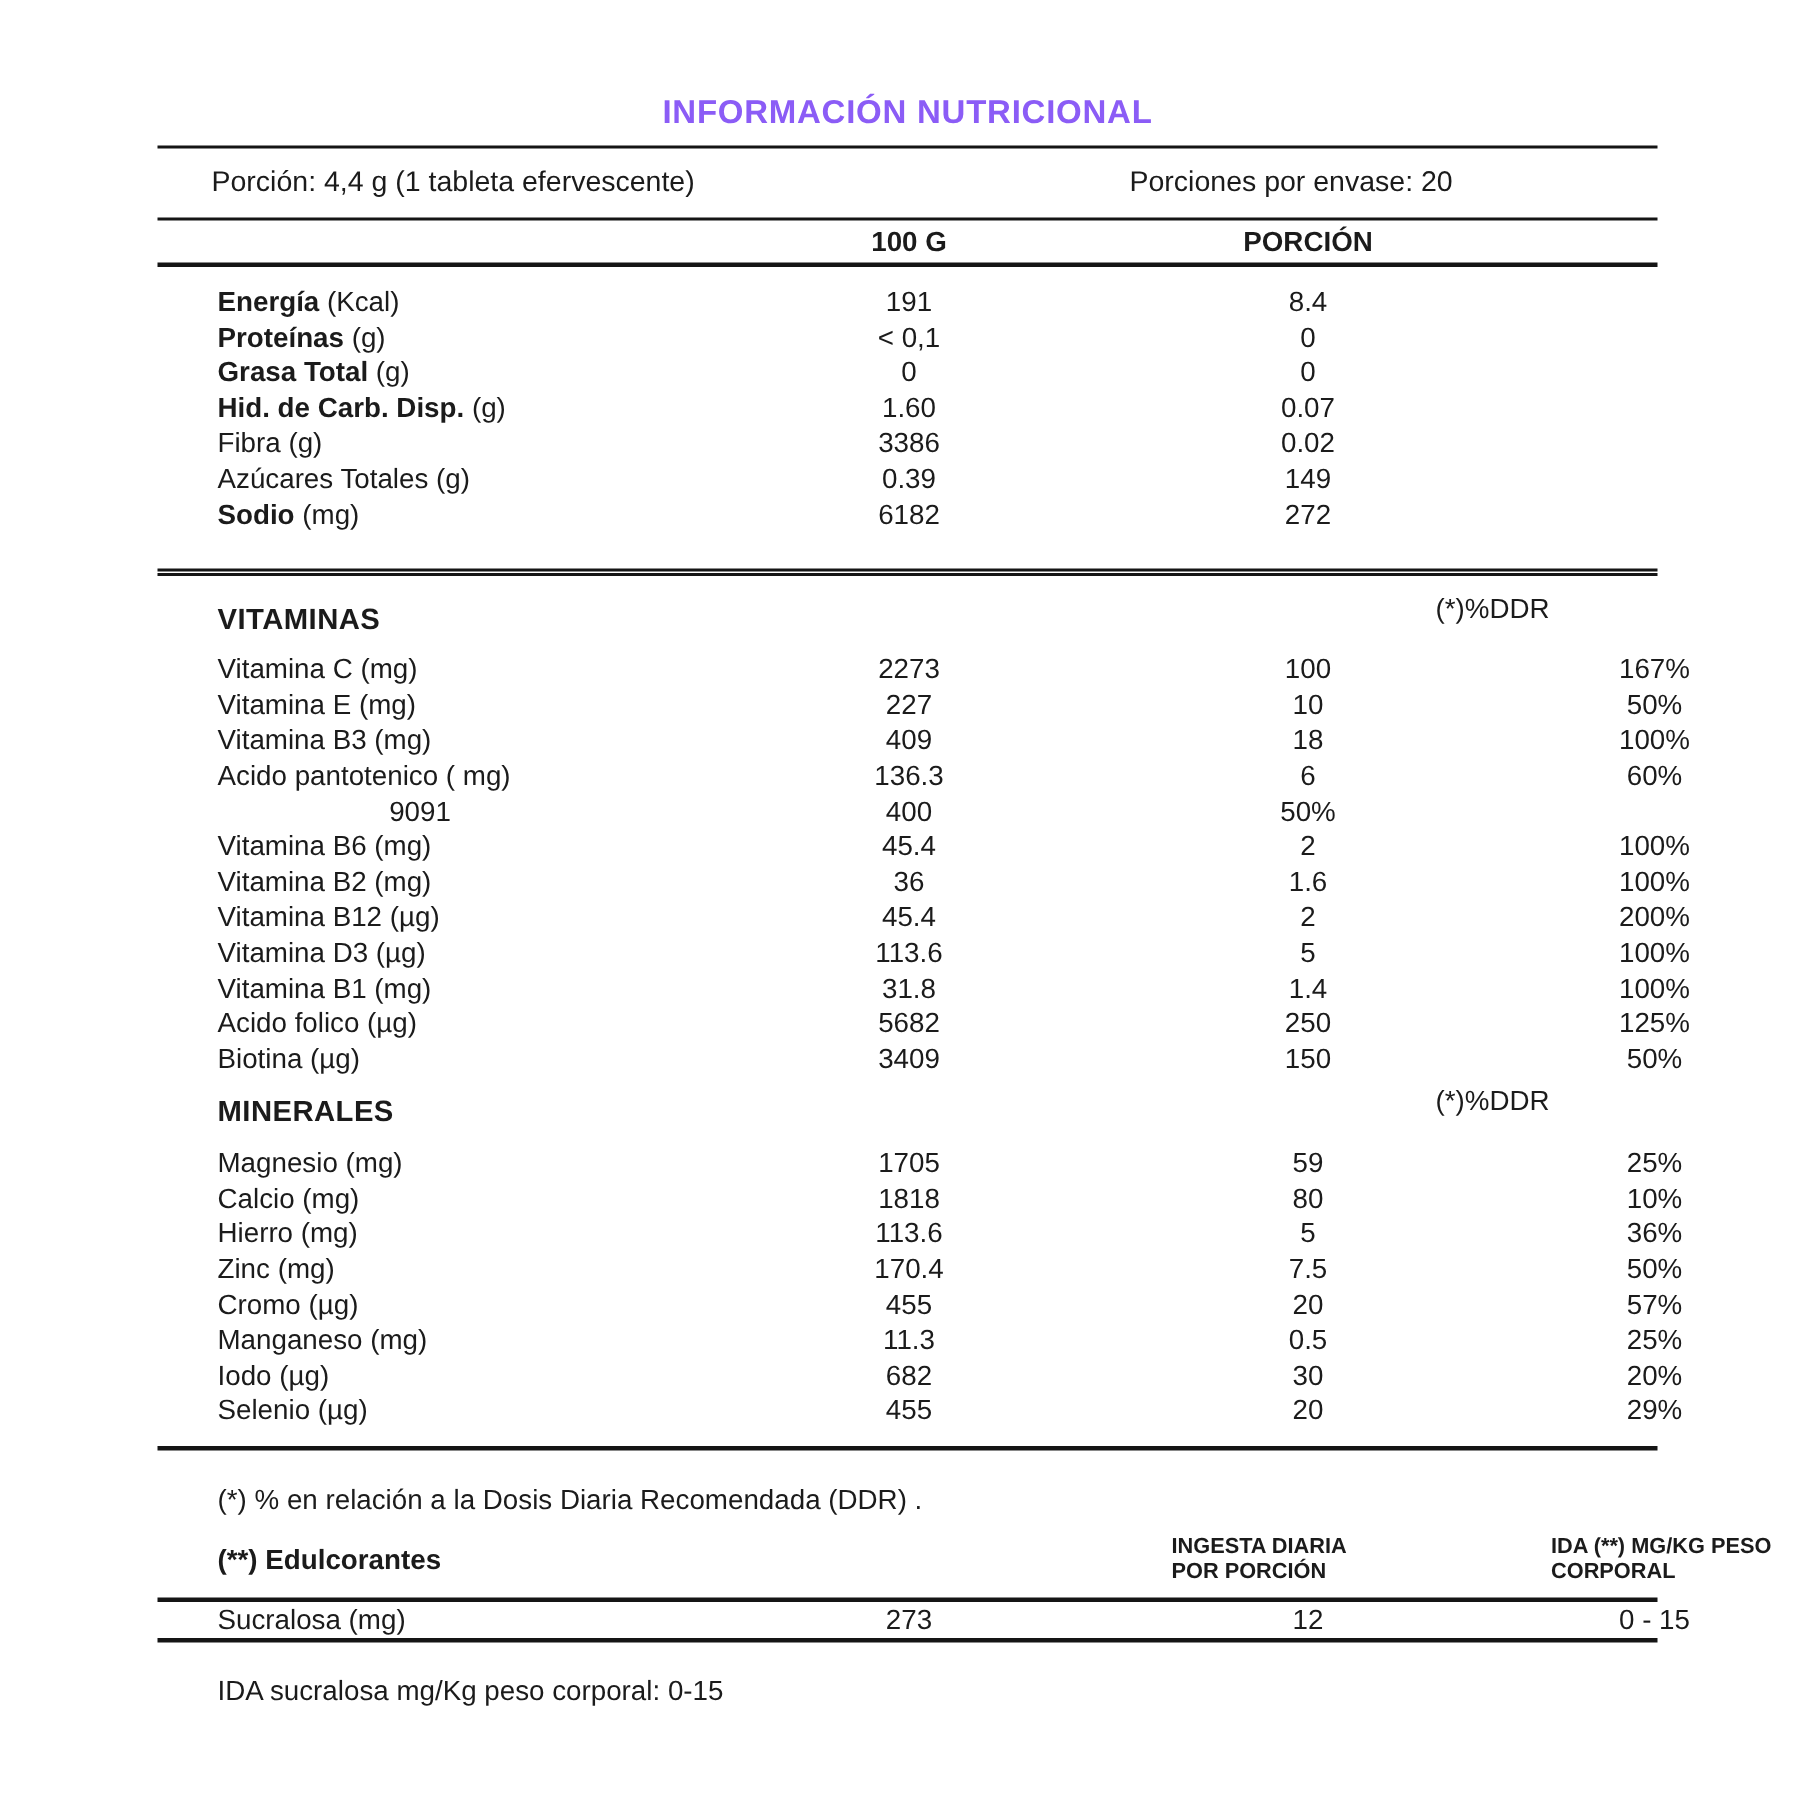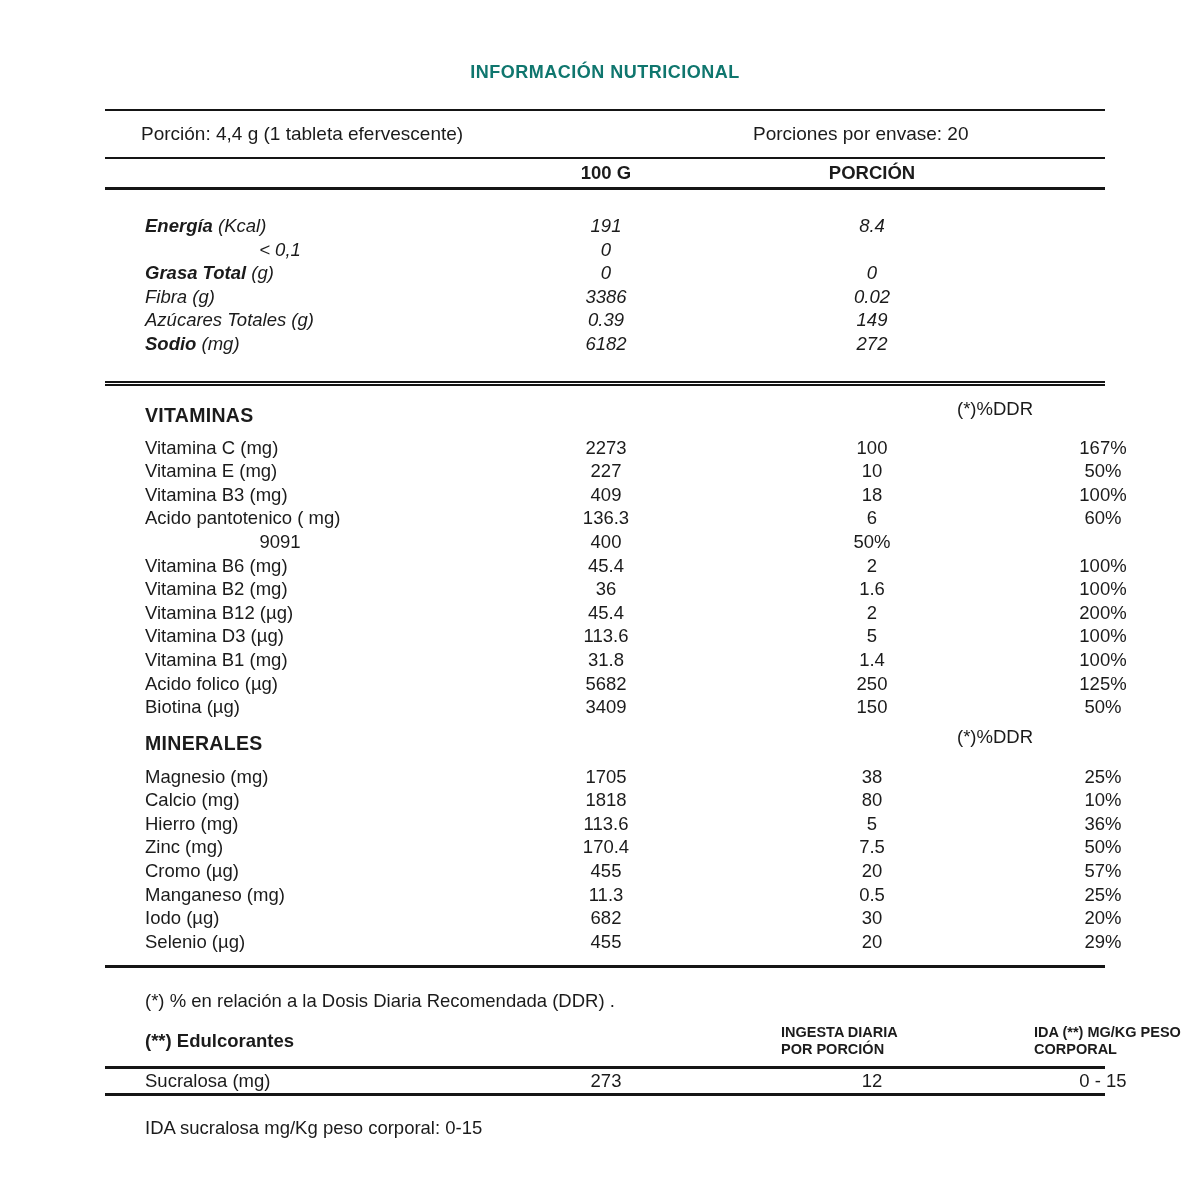--- a/index.html
+++ b/index.html
@@ -13,25 +13,25 @@
     overflow: hidden;
   }
   .sheet {
     position: relative;
     width: 1000px;
     margin: 0 0 0 105px;
     padding-top: 62px;
   }
   .title {
     text-align: center;
-    font-size: 18px;
+    font-size: 22px;
     font-weight: bold;
     letter-spacing: 0.5px;
-    color: #0f766e;
-    margin: 0 0 26px 0;
+    color: #8b5cf6;
+    margin: 0 0 9px 0;
   }
   .rule {
     width: 1000px;
     background: #151515;
     height: 2px;
     border: 0;
   }
   .rule.thick { height: 3px; }
   .rule.double {
     height: 1px;
@@ -51,21 +51,21 @@
     display: grid;
     grid-template-columns: 350px 230px 230px 160px 30px;
     align-items: baseline;
     gap: 36px;
   }
   .grid-row .label { padding-left: 40px; text-align: left; font-size: 18.5px; }
   .grid-row .cell { text-align: center; font-size: 18.5px; }
   .col-header-row { height: 28px; line-height: 28px; }
   .col-header-row .cell { font-weight: bold; font-size: 18.5px; }
   .section-rows .grid-row { height: 23.6px; line-height: 23.6px; }
-  .macros { padding-top: 24px; padding-bottom: 25px; font-style: italic; }
+  .macros { padding-top: 11px; padding-bottom: 25px; }
   .bold { font-weight: bold; }
   .section-heading-row {
     display: grid;
     grid-template-columns: 350px 230px 230px 160px 30px;
     align-items: baseline;
     height: 26px;
     line-height: 26px;
   }
   .section-heading-row .heading {
     padding-left: 40px;
@@ -144,32 +144,39 @@
   <div class="section-rows macros">
 
       <div class="grid-row">
         <span class="label"><span class="bold">Energía</span><span> (Kcal)</span></span>
         <span class="cell">191</span>
         <span class="cell">8.4</span>
         <span class="cell"></span>
       </div>
 
       <div class="grid-row">
+        <span class="label"><span class="bold">Proteínas</span><span> (g)</span></span>
         <span class="cell">&lt; 0,1</span>
         <span class="cell">0</span>
         <span class="cell"></span>
       </div>
 
       <div class="grid-row">
         <span class="label"><span class="bold">Grasa Total</span><span> (g)</span></span>
         <span class="cell">0</span>
         <span class="cell">0</span>
         <span class="cell"></span>
       </div>
 
+      <div class="grid-row">
+        <span class="label"><span class="bold">Hid. de Carb. Disp.</span><span> (g)</span></span>
+        <span class="cell">1.60</span>
+        <span class="cell">0.07</span>
+        <span class="cell"></span>
+      </div>
 
       <div class="grid-row">
         <span class="label"><span>Fibra</span><span> (g)</span></span>
         <span class="cell">3386</span>
         <span class="cell">0.02</span>
         <span class="cell"></span>
       </div>
 
       <div class="grid-row">
         <span class="label"><span>Azúcares Totales</span><span> (g)</span></span>
@@ -279,21 +286,21 @@
 
   <div class="section-heading-row minerales-heading">
     <span class="heading">MINERALES</span>
     <span class="ddr-label">(*)%DDR</span>
   </div>
   <div class="section-rows minerales-rows">
 
       <div class="grid-row">
         <span class="label">Magnesio (mg)</span>
         <span class="cell">1705</span>
-        <span class="cell">38</span>
+        <span class="cell">59</span>
         <span class="cell">25%</span>
       </div>
 
       <div class="grid-row">
         <span class="label">Calcio (mg)</span>
         <span class="cell">1818</span>
         <span class="cell">80</span>
         <span class="cell">10%</span>
       </div>
 

